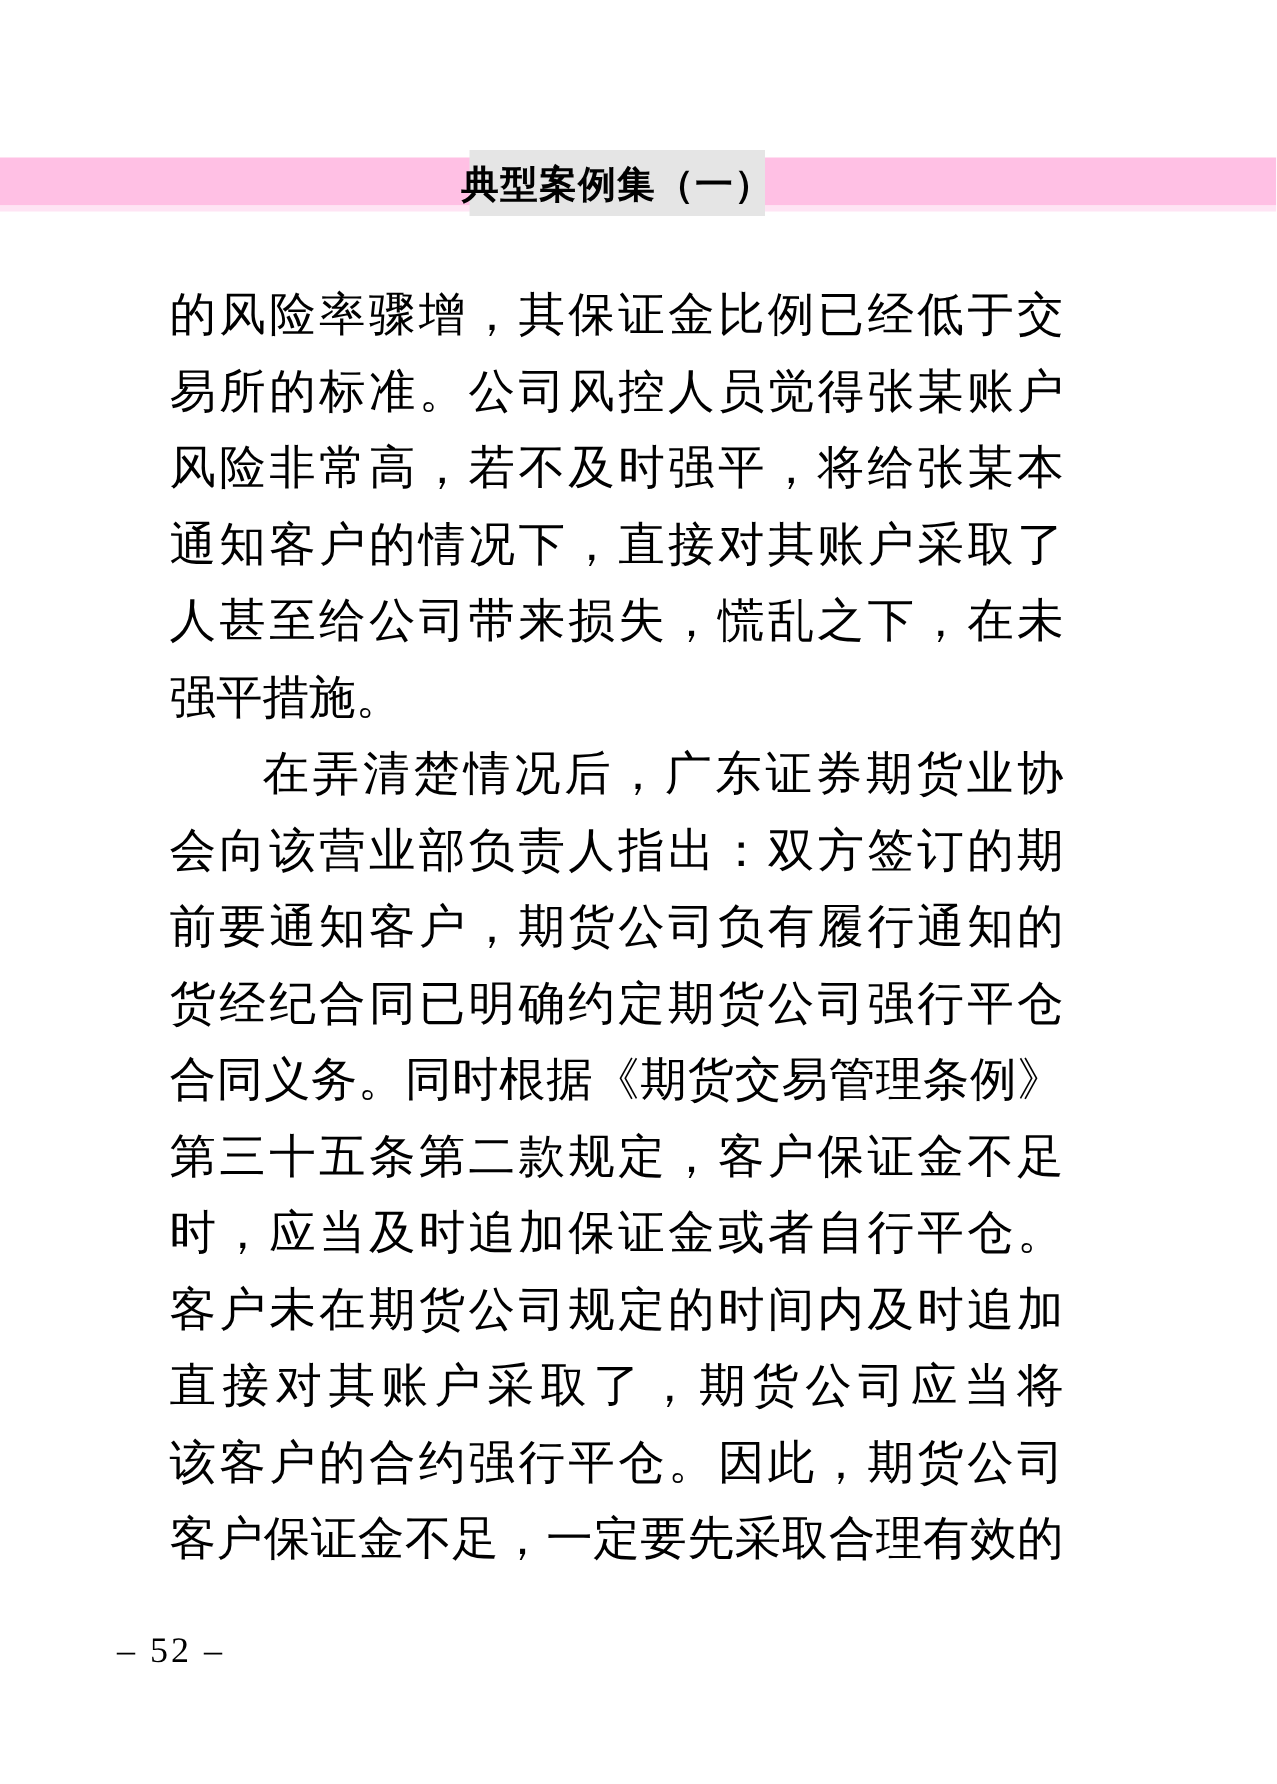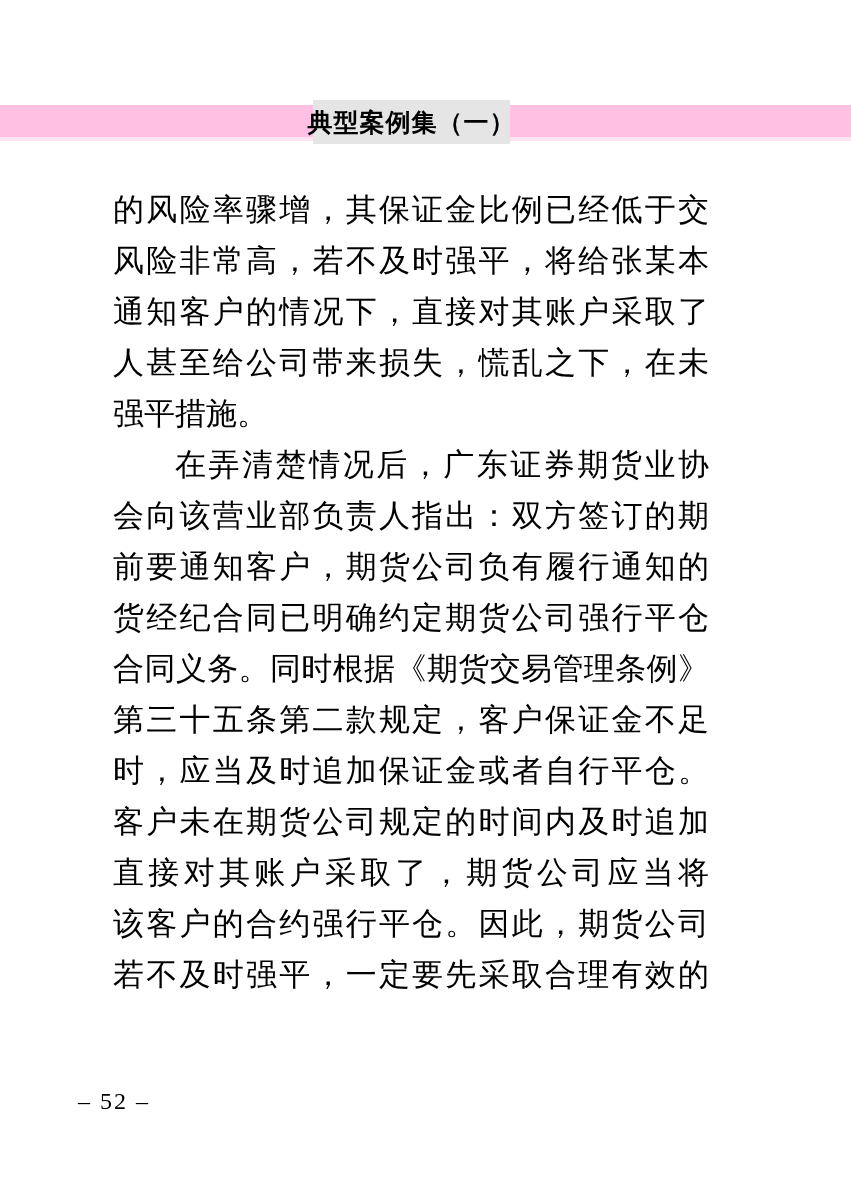--- a/index.html
+++ b/index.html
@@ -89,32 +89,33 @@
 <div class="page">
 
   <div class="header-band"></div>
   <div class="header-band-accent"></div>
   <div class="header-title-box">
     <span class="header-title">典型案例集（一）</span>
   </div>
 
   <div class="text-block">
     <div class="line">的风险率骤增，其保证金比例已经低于交</div>
+    <div class="line">易所的标准。公司风控人员觉得张某账户</div>
     <div class="line">风险非常高，若不及时强平，将给张某本</div>
     <div class="line">通知客户的情况下，直接对其账户采取了</div>
     <div class="line">人甚至给公司带来损失，慌乱之下，在未</div>
     <div class="line para-end">强平措施。</div>
     <div class="line indent">在弄清楚情况后，广东证券期货业协</div>
     <div class="line">会向该营业部负责人指出：双方签订的期</div>
     <div class="line">前要通知客户，期货公司负有履行通知的</div>
     <div class="line">货经纪合同已明确约定期货公司强行平仓</div>
     <div class="line">合同义务。同时根据《期货交易管理条例》</div>
     <div class="line">第三十五条第二款规定，客户保证金不足</div>
     <div class="line">时，应当及时追加保证金或者自行平仓。</div>
     <div class="line">客户未在期货公司规定的时间内及时追加</div>
     <div class="line">直接对其账户采取了，期货公司应当将</div>
     <div class="line">该客户的合约强行平仓。因此，期货公司</div>
-    <div class="line">若不及时强平，一定要先采取合理有效的</div>
+    <div class="line">客户保证金不足，一定要先采取合理有效的</div>
   </div>
 
   <div class="page-number">– 52 –</div>
 
 </div>
 
 </body></html>

